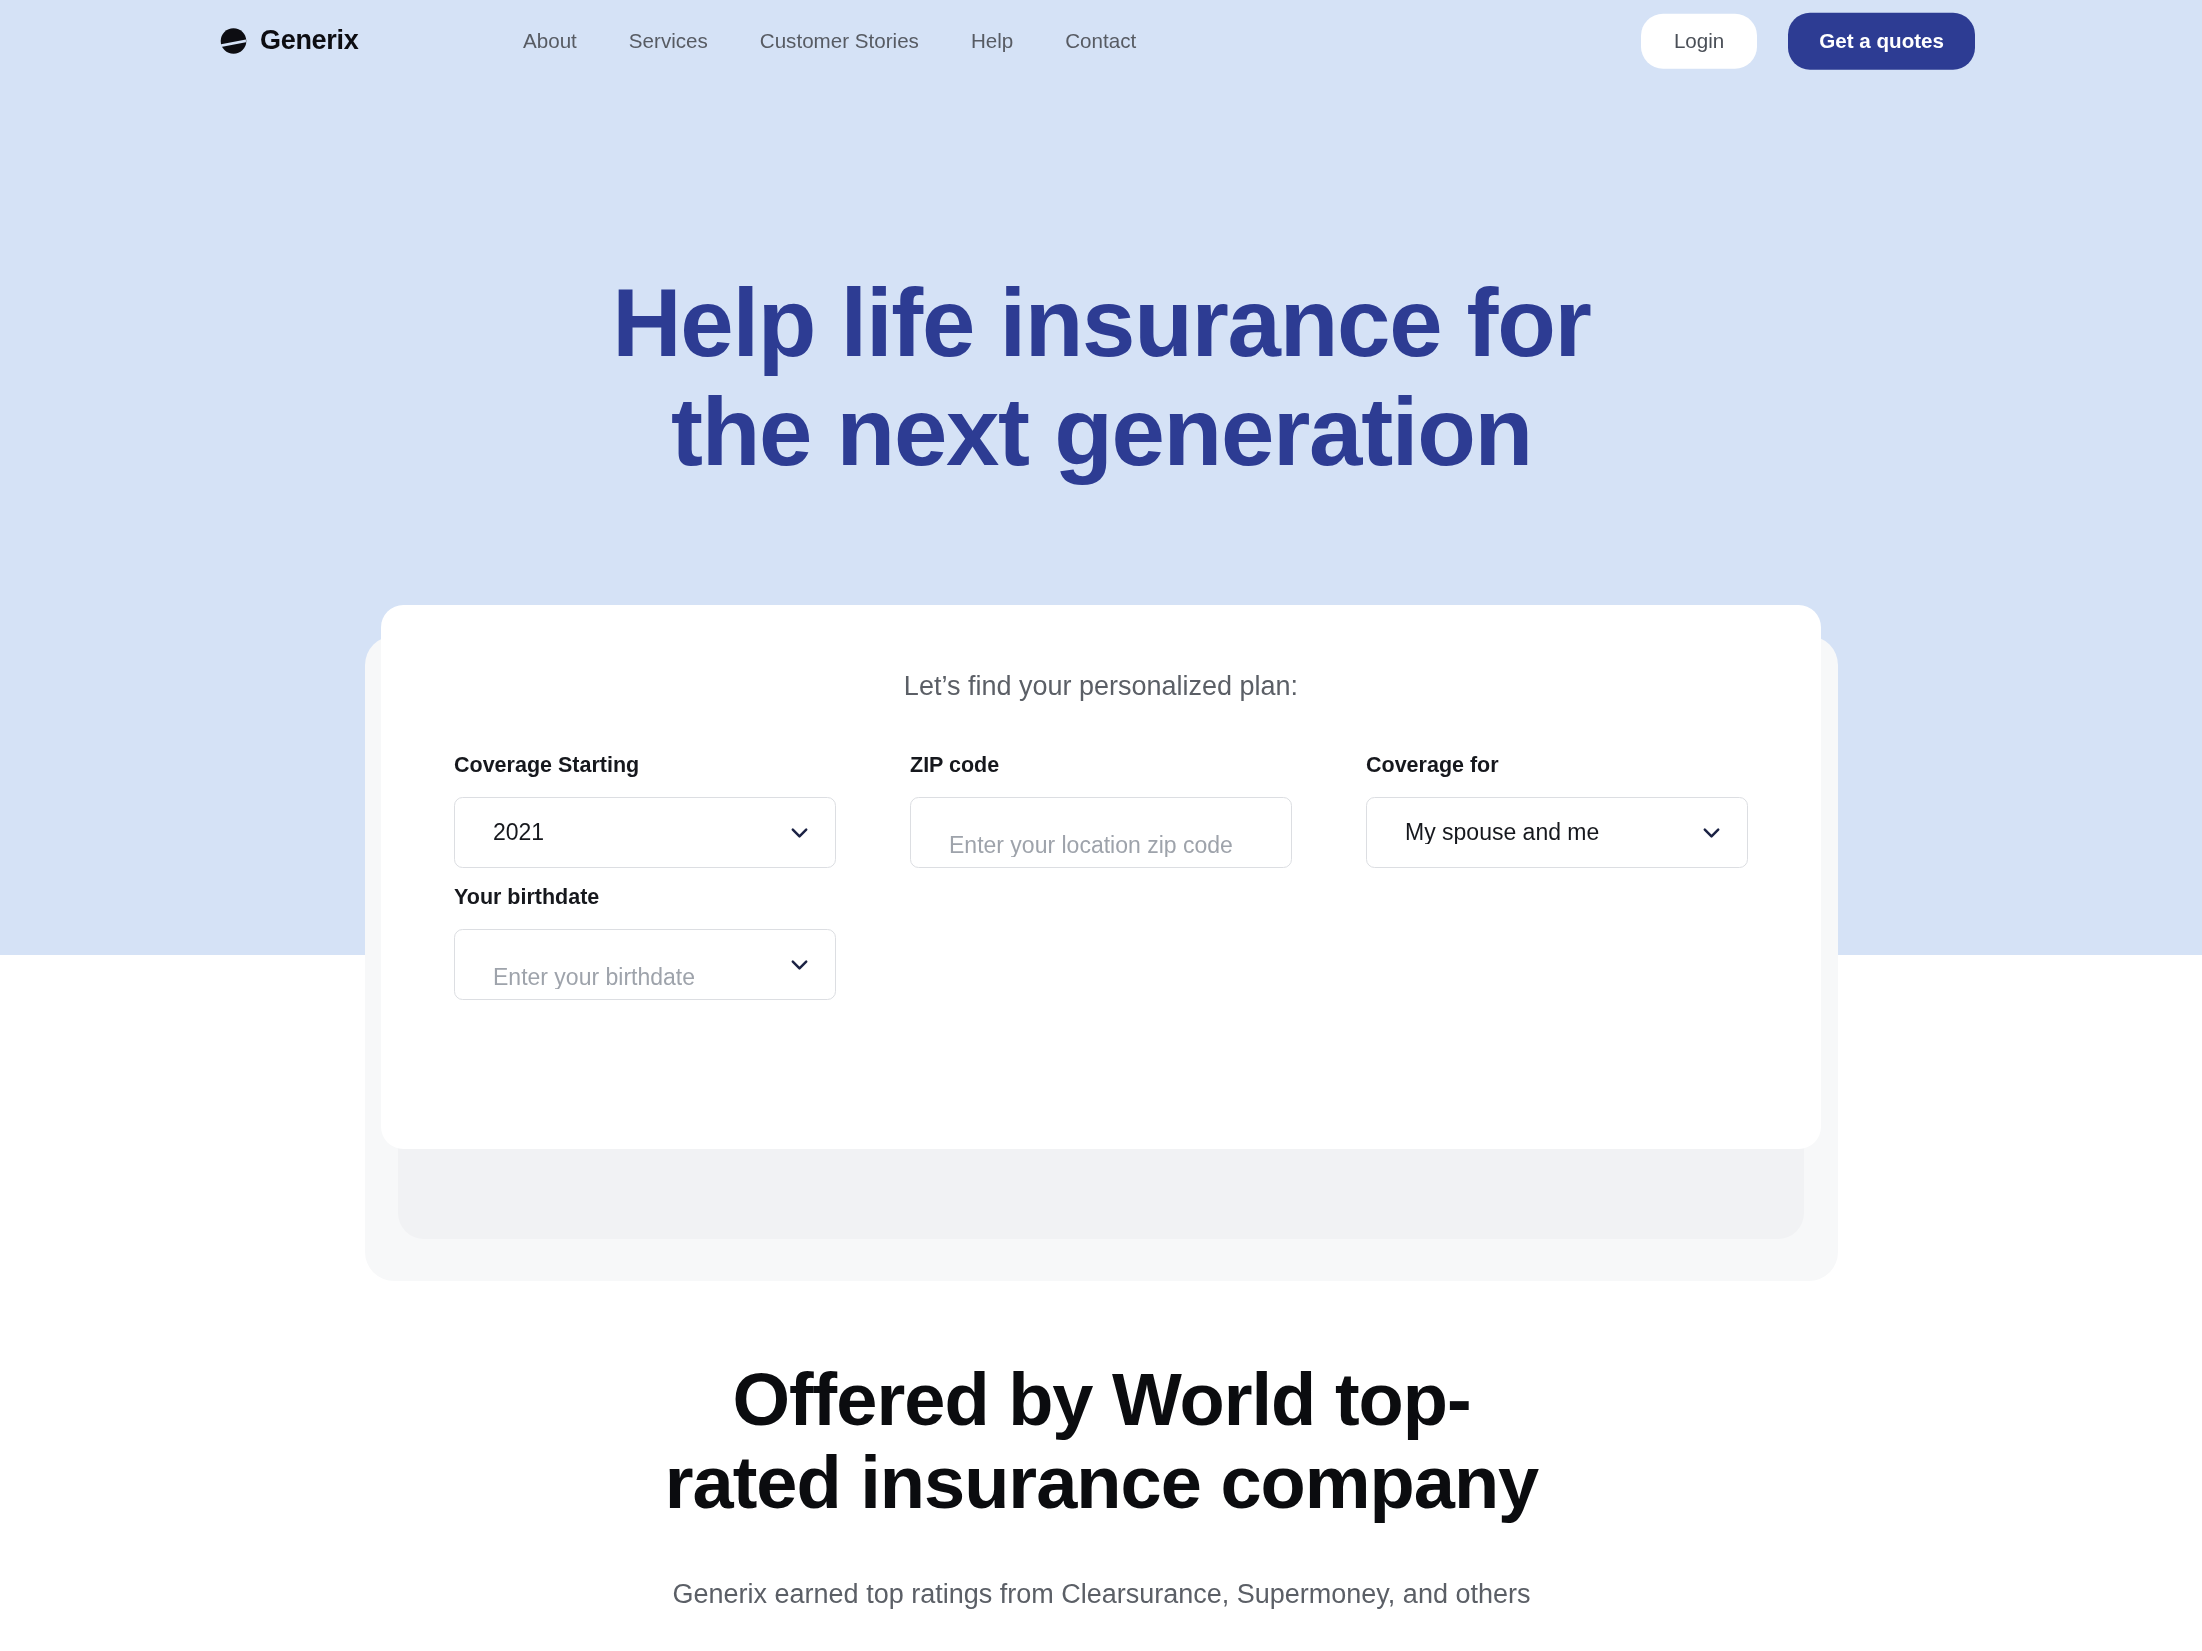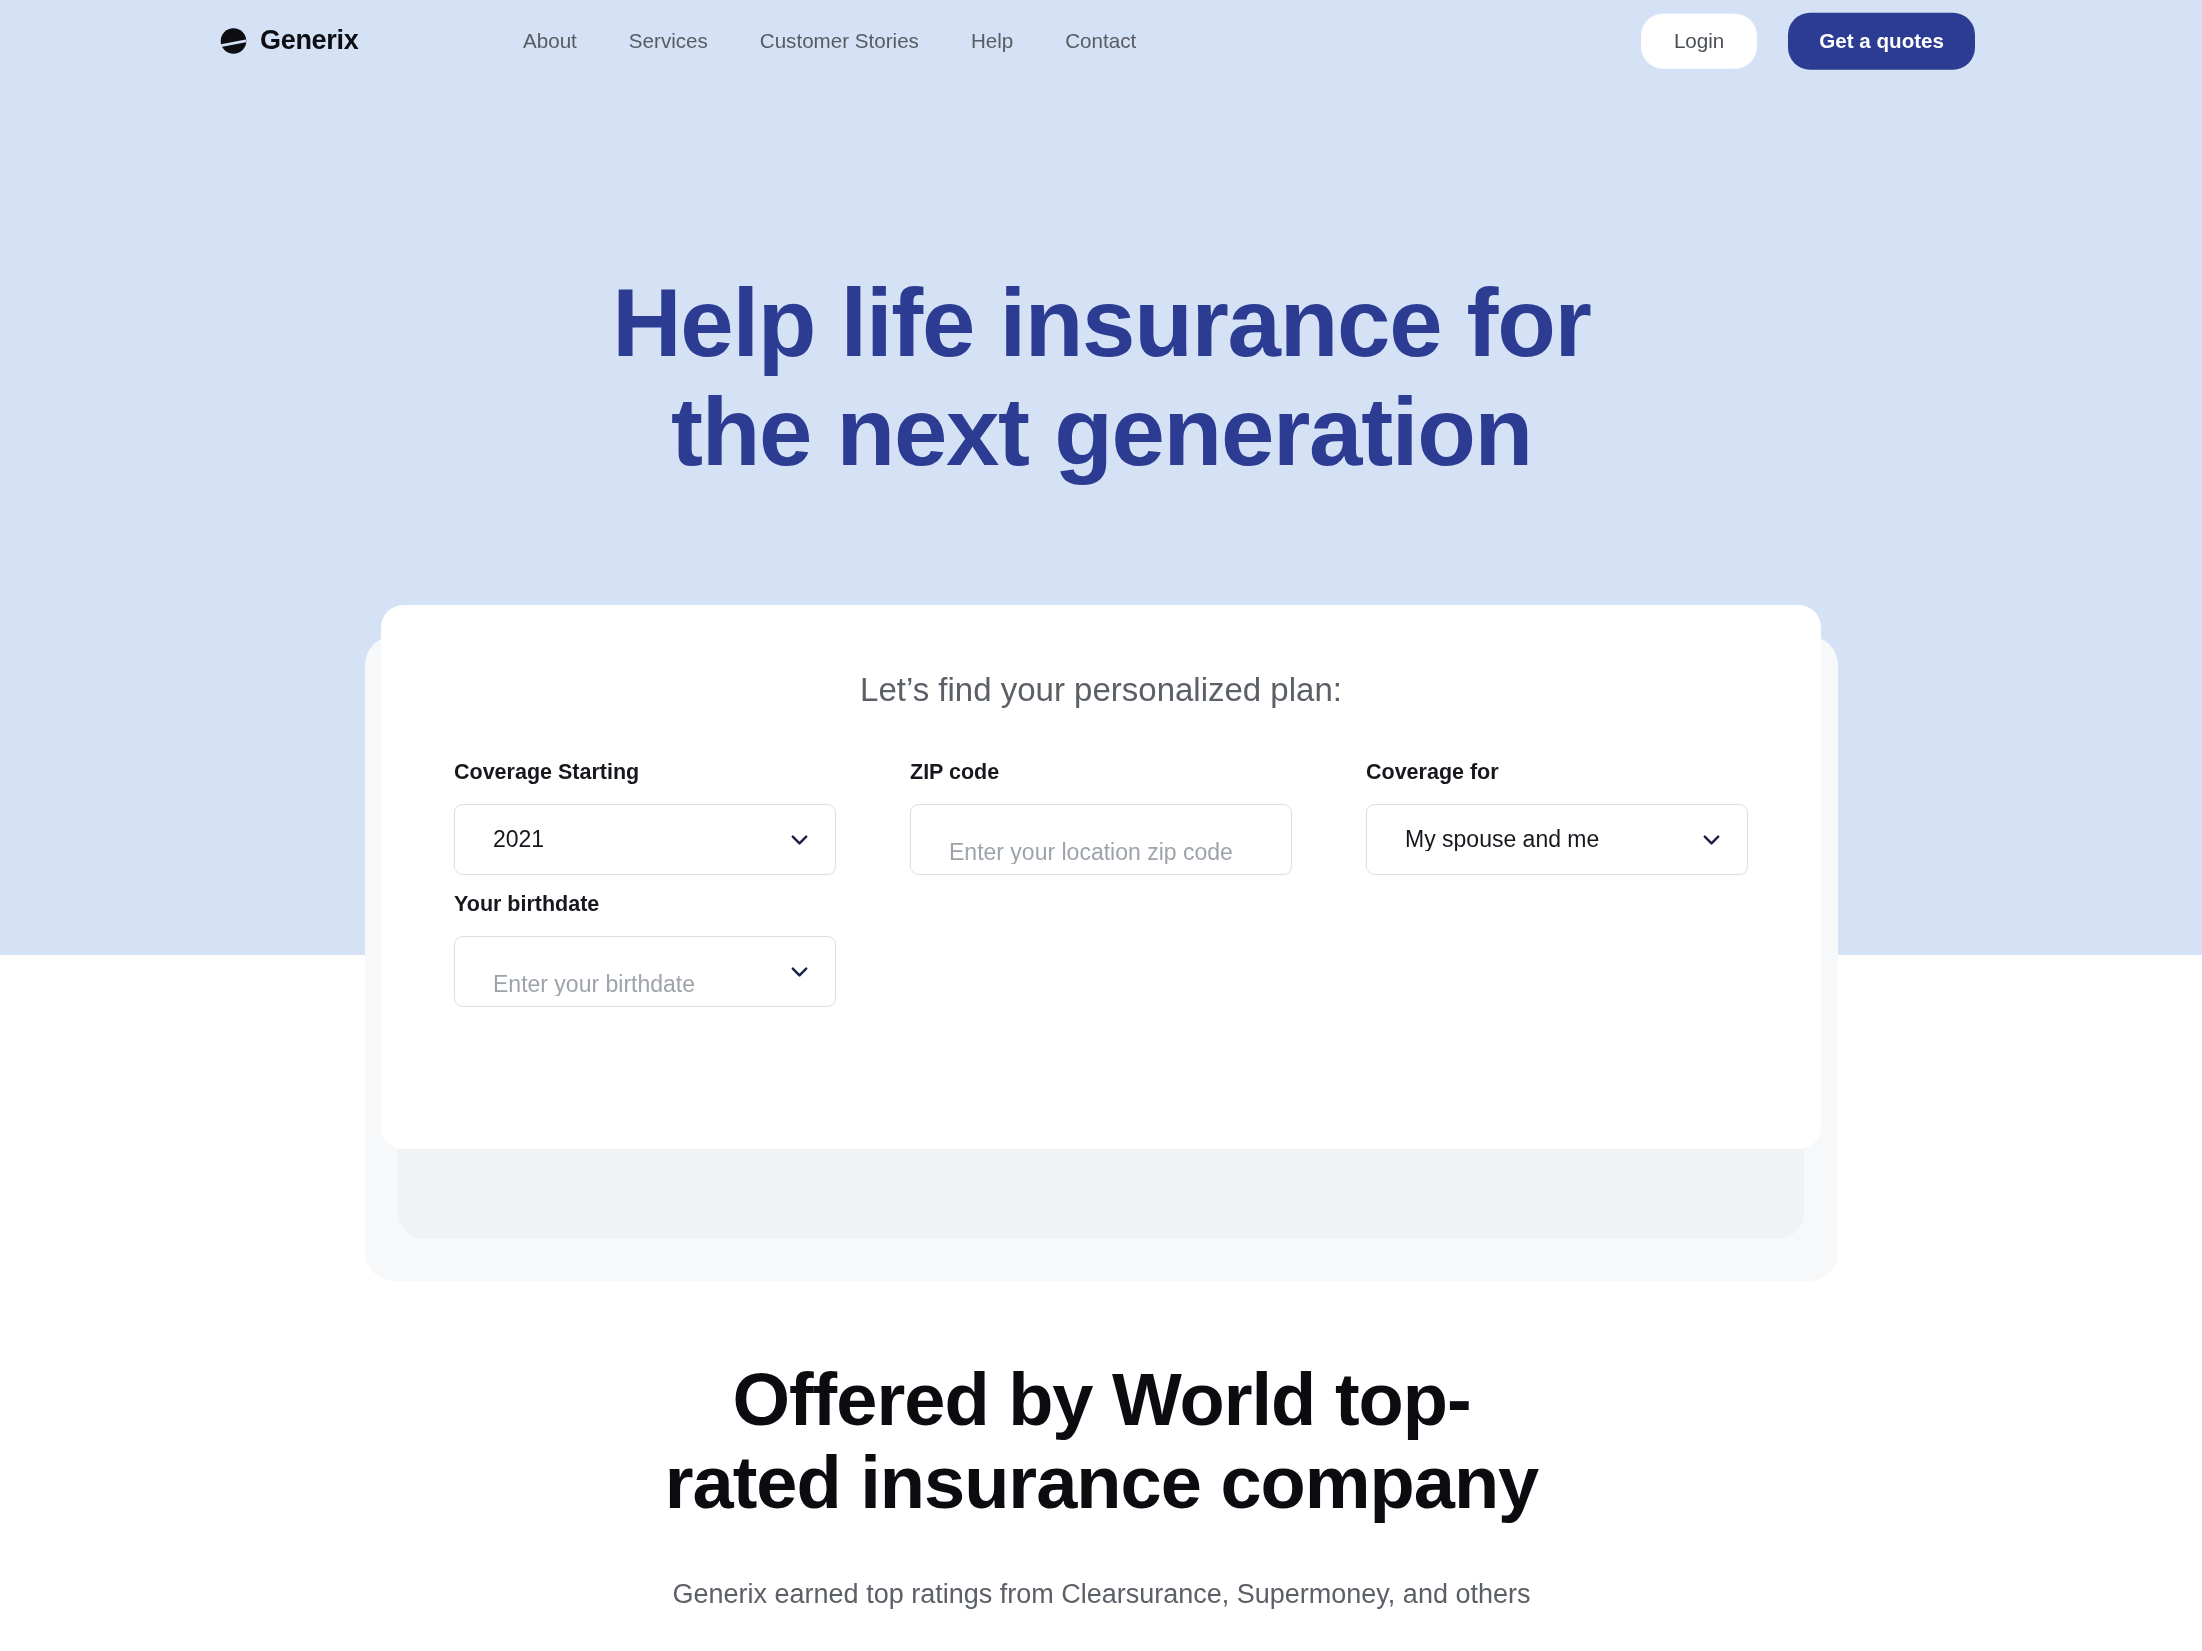--- a/index.html
+++ b/index.html
@@ -180,21 +180,21 @@
     width: 1440px;
     height: 544px;
     background: #ffffff;
     border-radius: 22.4px;
     z-index: 12;
   }
 
   .plan-card-title {
     margin-top: 65px;
     text-align: center;
-    font-size: 33px;
+    font-size: 27px;
     color: #5b5f66;
     font-weight: 400;
     line-height: 1.2;
   }
 
   .plan-form {
     margin: 53px 73px 0 73px;
     display: grid;
     grid-template-columns: 1fr 1fr 1fr;
     column-gap: 74px;

